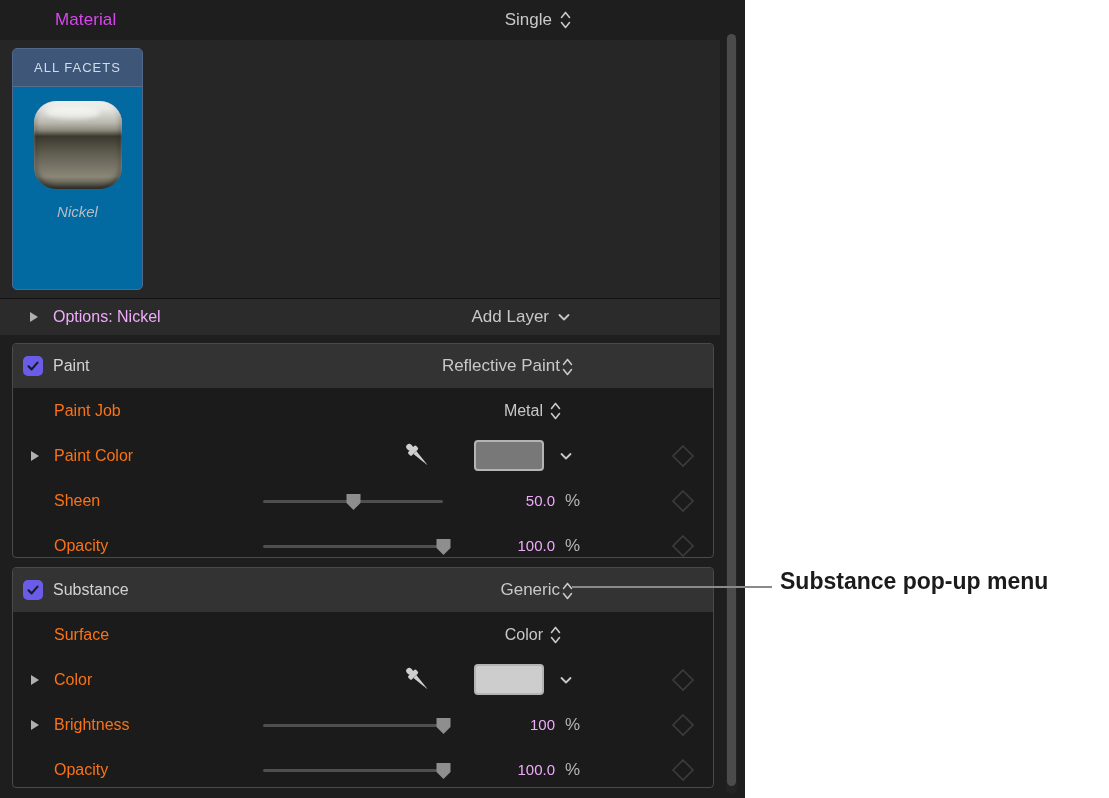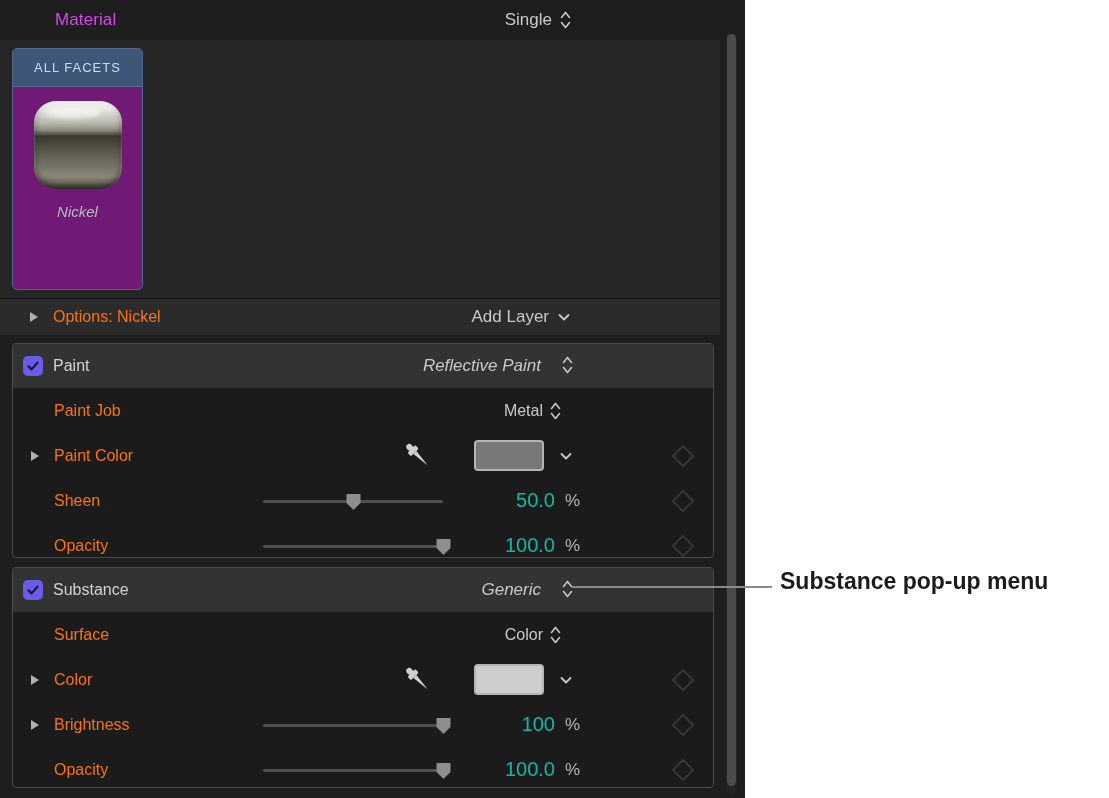--- a/index.html
+++ b/index.html
@@ -39,21 +39,21 @@
   .updown svg { display:block; }
   .chev-down { width: 14px; height: 14px; flex: none; }
 
   
   .facet-area {
     position: absolute; left: 0; top: 40px; width: 720px; height: 258px;
     background: #262626;
   }
   .facet-tile {
     position: absolute; left: 12px; top: 8px; width: 131px; height: 242px;
-    background: #701a75;
+    background: #0369a1;
     border: 1px solid #51688c;
     border-radius: 5px;
     overflow: hidden;
   }
   .facet-tile .tile-head {
     height: 38px; display: flex; align-items: center; justify-content: center;
     border-bottom: 1px solid #55708f;
     background: #3e5677;
   }
   .facet-tile .tile-head span {
@@ -97,21 +97,21 @@
     display: flex; align-items: center;
   }
   .tri {
     width: 0; height: 0; flex: none;
     border-left: 8px solid #b0b0b0;
     border-top: 5.5px solid transparent;
     border-bottom: 5.5px solid transparent;
   }
   .options-bar .tri { position: absolute; left: 30px; }
   .options-bar .opt-label {
-    position: absolute; left: 53px; font-size: 16px; color: #f97316;
+    position: absolute; left: 53px; font-size: 16px; color: #f0abfc;
   }
   .options-bar .add-layer {
     position: absolute; left: 405px; width: 180px;
     display: flex; align-items: center; justify-content: flex-end;
     gap: 8px; padding-right: 14px;
   }
 
   
   .group {
     position: absolute; left: 12px; width: 702px;
@@ -130,22 +130,22 @@
     width: 20px; height: 20px; border-radius: 5px;
     background: #6b5ce8;
     display: flex; align-items: center; justify-content: center;
   }
   .chk svg { display:block; }
   .group-head .gh-label {
     position: absolute; left: 40px; font-size: 16px; color: #d2d2d2;
   }
   .group-head .gh-popup {
     position: absolute; left: 393px; width: 180px;
-    display: flex; align-items: flex-start; justify-content: flex-end;
-    gap: 21px; padding-right: 13px; font-style: italic;
+    display: flex; align-items: flex-end; justify-content: flex-end;
+    gap: 2px; padding-right: 13px;
   }
 
   
   .row {
     position: relative; height: 45px; display: flex; align-items: center;
   }
   .row .row-tri { position: absolute; left: 18px; }
   .row .row-label {
     position: absolute; left: 41px; font-size: 16px; color: #f97316;
   }
@@ -171,21 +171,21 @@
     position: absolute; left: 0; top: 9px; width: 180px; height: 3px;
     background: #4f4f4f; border-radius: 2px;
   }
   .slider .thumb {
     position: absolute; top: 1px; width: 17px; height: 19px; margin-left: -8.5px;
   }
   .slider .thumb svg { display:block; }
 
   .value {
     position: absolute; left: 440px; width: 102px; text-align: right;
-    font-size: 20px; color: #14b8a6;
+    font-size: 15px; color: #f0abfc;
   }
   .unit { position: absolute; left: 552px; font-size: 17px; color: #b5b5b5; }
   .keyframe { position: absolute; left: 657px; width: 26px; height: 26px; }
   .keyframe svg { display:block; }
 
   
   .scrollbar {
     position: absolute; left: 726px; top: 34px; width: 11px; height: 760px;
     background: #232323; border-radius: 6px;
   }

